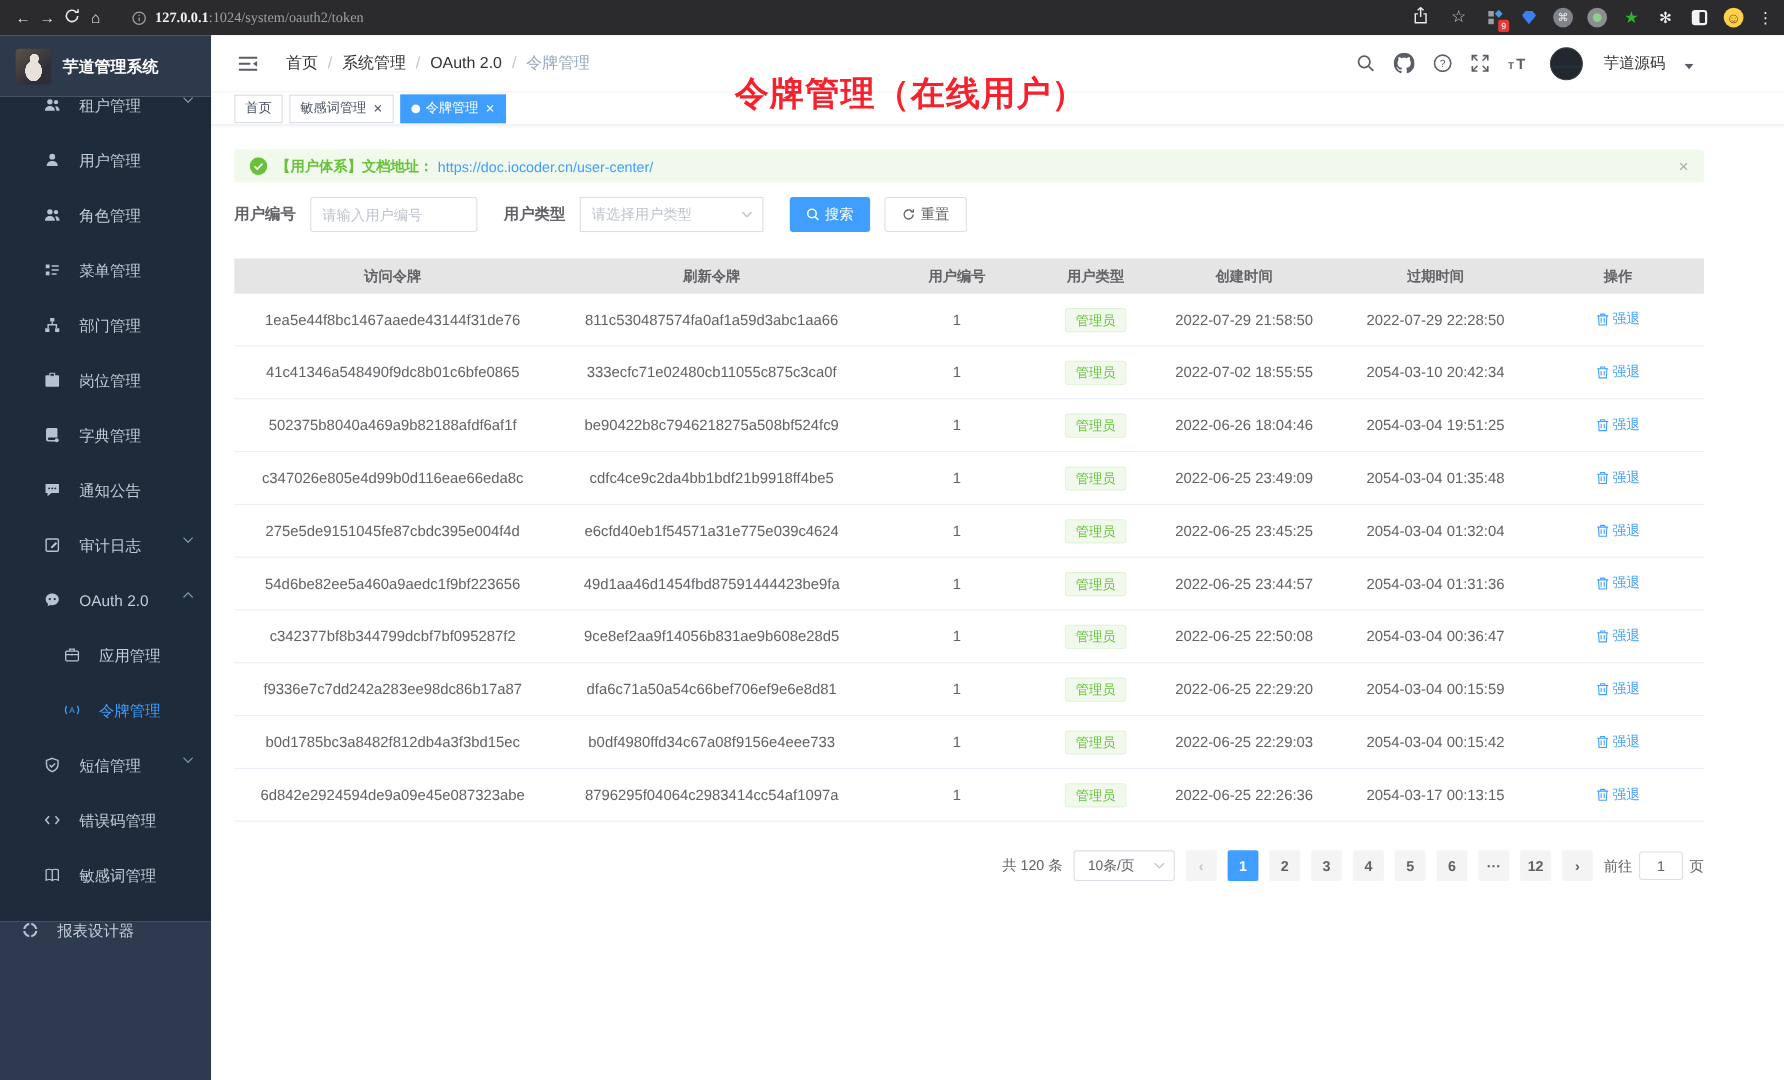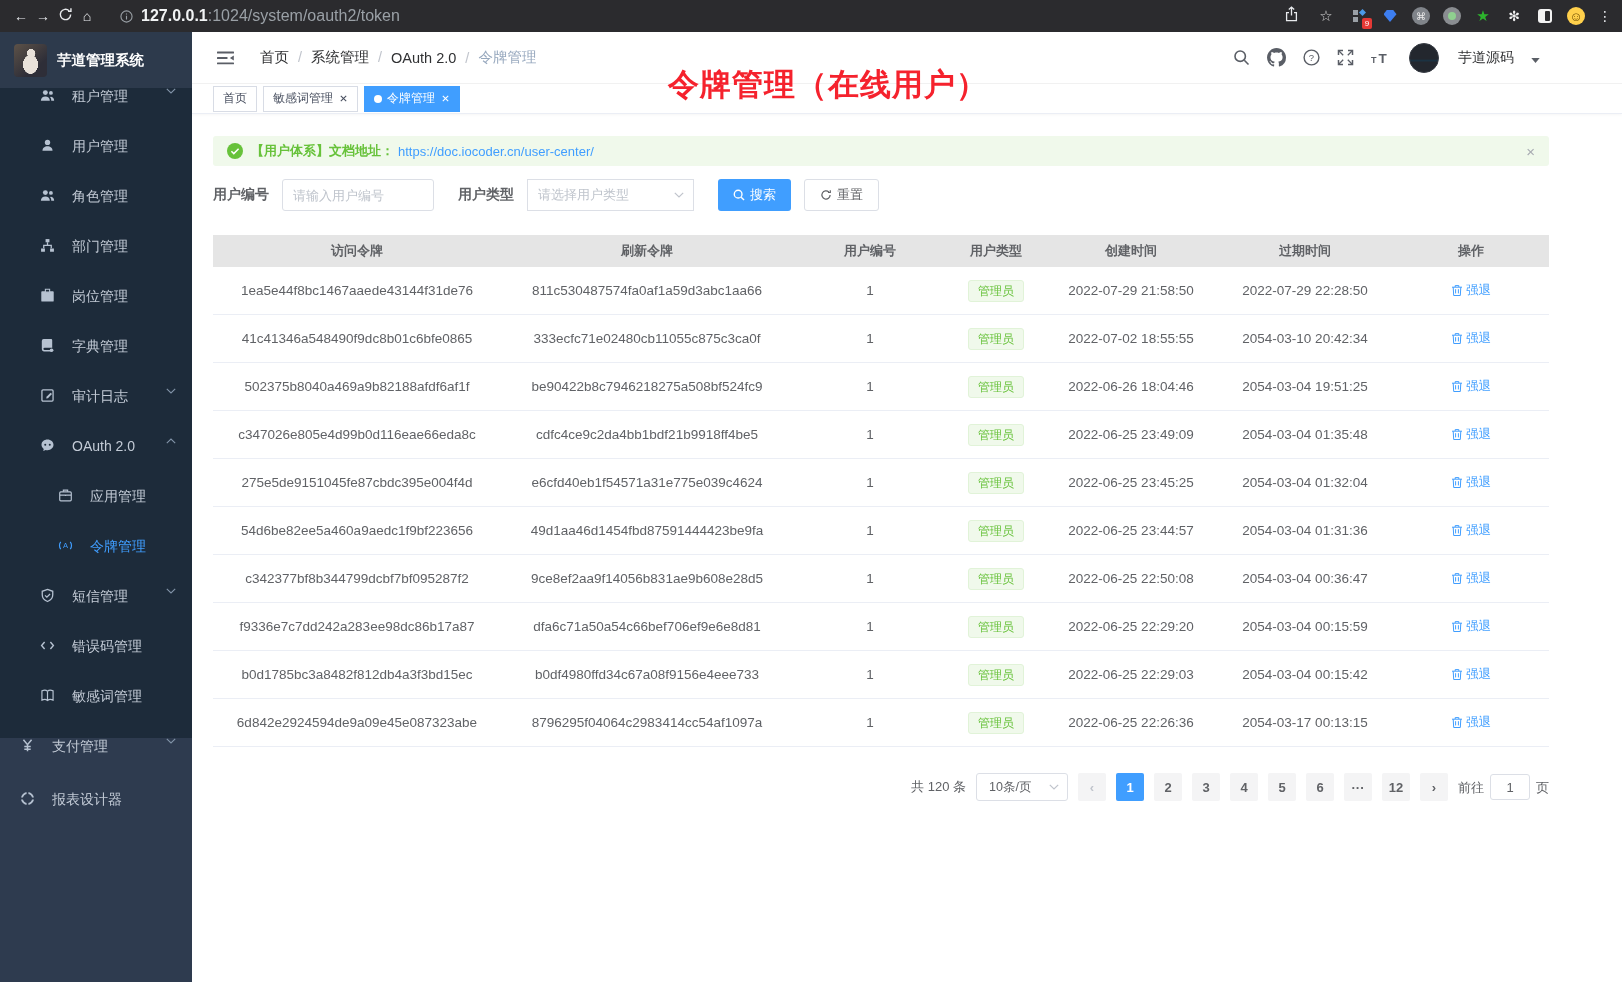--- a/index.html
+++ b/index.html
@@ -2,21 +2,21 @@
 <html><head>
 <meta charset="utf-8">
 <style>
   * { margin:0; padding:0; box-sizing:border-box; }
   html,body { width:1622px; height:982px; overflow:hidden; font-family:"Liberation Sans","DejaVu Sans",sans-serif; background:#fff; position:relative; }
 
   
   .browser { height:32px; background:#2b2b2e; display:flex; align-items:center; padding:0 10px; }
   .bicon { width:22px; text-align:center; color:#e8eaed; font-size:14px; line-height:32px; cursor:pointer; }
   .url-wrap { display:flex; align-items:center; margin-left:22px; gap:8px; }
-  .url { font-size:16px; color:#9aa0a6; }
+  .url { font-size:13px; color:#9aa0a6;font-family:Liberation Serif, serif; }
   .url b { color:#f1f3f4; font-weight:600; }
   .b-right { margin-left:auto; display:flex; align-items:center; gap:13px; }
   .ext { position:relative; width:18px; height:18px; display:flex; align-items:center; justify-content:center; cursor:pointer; }
   .ext-grid { width:13px; height:13px; position:relative; }
   .ext-grid i { position:absolute; width:5px; height:5px; background:#9aa0a6; }
   .ext-grid i:nth-child(1){left:0;top:0;} .ext-grid i:nth-child(2){left:0;top:7px;}
   .ext-grid i:nth-child(3){left:7px;top:0;background:#4a9ae8;transform:rotate(45deg);}
   .badge9 { position:absolute; right:-4px; bottom:-4px; background:#e53935; color:#fff; font-size:8px; width:10px; height:11px; line-height:11px; text-align:center; border-radius:2px; }
   .gem { width:13px; height:12px; background:#3d7ef0; clip-path:polygon(25% 0,75% 0,100% 35%,50% 100%,0 35%); }
   .circ { width:18px; height:18px; border-radius:50%; display:flex; align-items:center; justify-content:center; font-size:10px; }
@@ -217,20 +217,30 @@
               <circle cx="5" cy="4.3" r="2.3"></circle>
               <path d="M.8 11.8c0-2.5 1.9-3.9 4.2-3.9s4.2 1.4 4.2 3.9z"></path>
               <circle cx="10.2" cy="4.6" r="1.8"></circle>
               <path d="M10.4 8.1c1.7.3 2.8 1.6 2.8 3.7h-2.7c0-1.5-.4-2.7-1.2-3.4z"></path>
             </svg>
           </span>
           <span class="s-label">角色管理</span>
 
         </div>
 
+        <div class="s-item">
+          <span class="s-icon">
+            <svg viewBox="0 0 14 14" fill="currentColor">
+              <path d="M1.5 2.2h3.2v3.2H1.5zM1.5 8.2h3.2v3.2H1.5z"></path>
+              <path d="M6.5 2.9h6v1.3h-6zM6.5 6.3h6v1.3h-6zM6.5 9.7h4.2V11H6.5z"></path>
+            </svg>
+          </span>
+          <span class="s-label">菜单管理</span>
+
+        </div>
 
         <div class="s-item">
           <span class="s-icon">
             <svg viewBox="0 0 14 14" fill="currentColor">
               <path d="M5.2 1h3.6v3H5.2z"></path>
               <path d="M1 9.8h3.6v3H1zM9.4 9.8H13v3H9.4z"></path>
               <path d="M6.4 4h1.2v2.2h3.5v3.4H9.9V7.4H4.1v2.2H2.9V6.2h3.5z"></path>
             </svg>
           </span>
           <span class="s-label">部门管理</span>
@@ -252,20 +262,32 @@
           <span class="s-icon">
             <svg viewBox="0 0 14 14" fill="currentColor">
               <path d="M3.4 1h7a1 1 0 0 1 1 1v7H4.3a1.1 1.1 0 0 0 0 2.2h7.1v1.3H3.6a1.9 1.9 0 0 1-1.9-1.9V2.7A1.7 1.7 0 0 1 3.4 1z"></path>
               <circle cx="10.8" cy="11.4" r="1.7"></circle>
             </svg>
           </span>
           <span class="s-label">字典管理</span>
 
         </div>
 
+        <div class="s-item">
+          <span class="s-icon">
+            <svg viewBox="0 0 14 14" fill="currentColor">
+              <path d="M1.3 1.8h11.4v7.6H6.3L3 12.3V9.4H1.3z"></path>
+              <circle cx="4.4" cy="5.6" r=".8" fill="#1d2b3a"></circle>
+              <circle cx="7" cy="5.6" r=".8" fill="#1d2b3a"></circle>
+              <circle cx="9.6" cy="5.6" r=".8" fill="#1d2b3a"></circle>
+            </svg>
+          </span>
+          <span class="s-label">通知公告</span>
+
+        </div>
 
         <div class="s-item">
           <span class="s-icon">
             <svg viewBox="0 0 14 14" fill="none" stroke="currentColor" stroke-width="1.2">
               <rect x="1.8" y="1.8" width="10.4" height="10.4" rx="1"></rect>
               <path d="M9.9 4.4l-3.8 3.8-.3 1.6 1.6-.3 3.8-3.8z" fill="currentColor" stroke="none"></path>
             </svg>
           </span>
           <span class="s-label">审计日志</span>
           <span class="s-chev">
@@ -344,33 +366,20 @@
               <path d="M7 3C5.9 2 3.3 2 1.8 2.7v8.6c1.5-.7 4.1-.6 5.2.4 1.1-1 3.7-1.1 5.2-.4V2.7C10.7 2 8.1 2 7 3z"></path>
               <path d="M7 3.2v8.4"></path>
             </svg>
           </span>
           <span class="s-label">敏感词管理</span>
 
         </div>
       </nav>
     <nav class="menu-root">
 
-        <div class="s-item">
-          <span class="s-icon">
-            <svg viewBox="0 0 14 14" fill="none" stroke="currentColor" stroke-width="1.4">
-              <path d="M3.2 1.6L7 6.2l3.8-4.6M7 6.2v6.2M4 8h6M4 10.4h6"></path>
-            </svg>
-          </span>
-          <span class="s-label">支付管理</span>
-          <span class="s-chev">
-            <svg viewBox="0 0 10 6" fill="none" stroke="currentColor" stroke-width="1.1">
-              <path d="M.8.8L5 5 9.2.8"></path>
-            </svg>
-          </span>
-        </div>
 
         <div class="s-item">
           <span class="s-icon">
             <svg viewBox="0 0 14 14" fill="none" stroke="currentColor" stroke-width="1.8">
               <circle cx="7" cy="7" r="5.2"></circle>
               <path d="M7 .6v3.2M7 10.2v3.2M.6 7h3.2M10.2 7h3.2" stroke="#2e3b4f" stroke-width="1.7"></path>
             </svg>
           </span>
           <span class="s-label">报表设计器</span>
 

